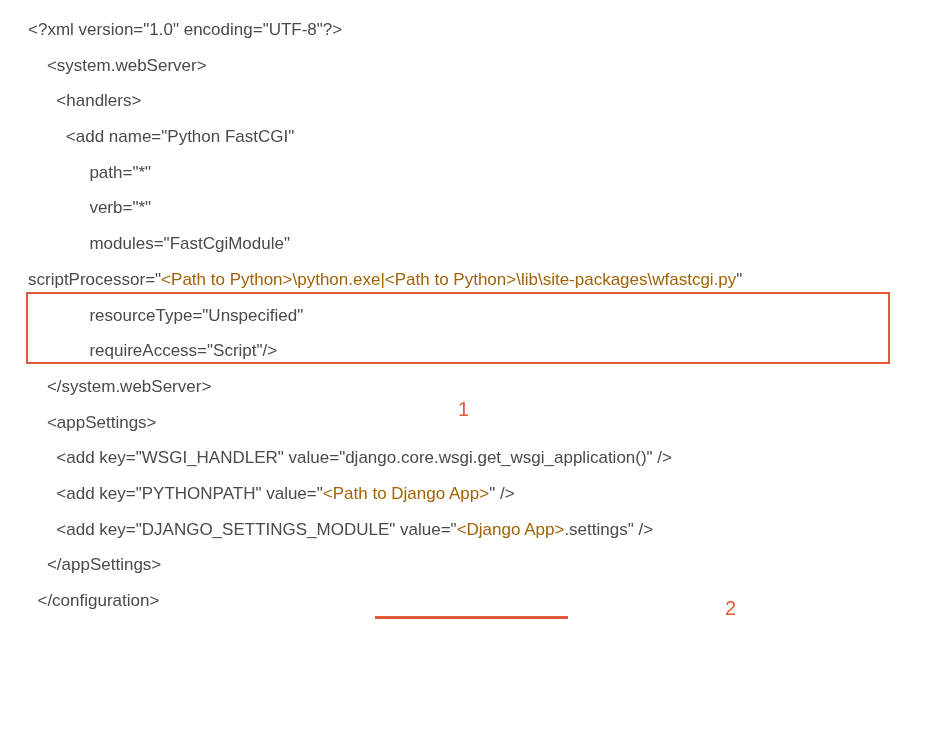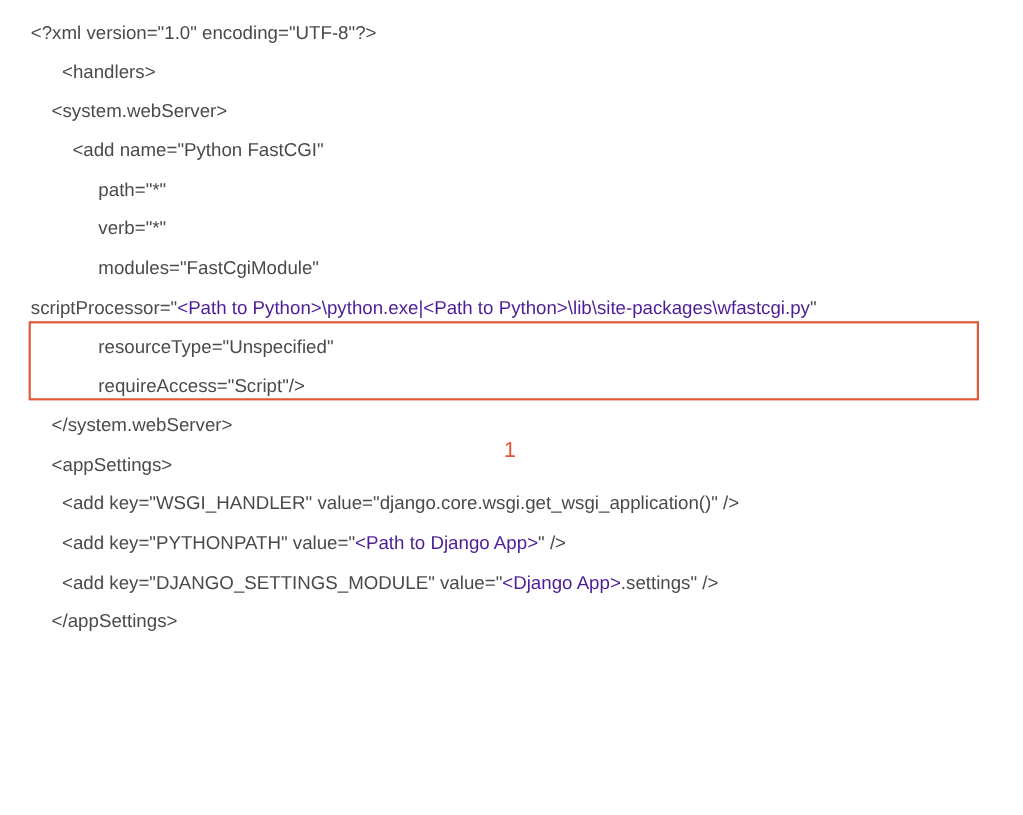--- a/index.html
+++ b/index.html
@@ -17,21 +17,21 @@
       line-height: 2.1;
       position: relative;
     }
     .code-area {
       position: relative;
     }
     .line {
       white-space: pre;
     }
     .red {
-      color: #4c1d95;
+      color: #a16207;
     }
     .red-box {
       position: absolute;
       border: 2px solid #e05a3a;
       left: -2px;
       top: 280px;
       width: 864px;
       height: 72px;
       pointer-events: none;
     }
@@ -76,35 +76,36 @@
       font-size: 14px;
       color: #dcdcdc;
       letter-spacing: 0.2px;
     }
   </style>
 </head>
 <body>
 
 <div class="code-area">
   <div class="line"><span>&lt;?xml version="1.0" encoding="UTF-8"?&gt;</span></div>
+  <div class="line">    <span>&lt;system.webServer&gt;</span></div>
   <div class="line">      <span>&lt;handlers&gt;</span></div>
-  <div class="line">    <span>&lt;system.webServer&gt;</span></div>
   <div class="line">        <span>&lt;add name="Python FastCGI"</span></div>
   <div class="line">             <span>path="*"</span></div>
   <div class="line">             <span>verb="*"</span></div>
   <div class="line">             <span>modules="FastCgiModule"</span></div>
   <div class="line" style="white-space: normal;">             <span>scriptProcessor="</span><span class="red">&lt;Path to Python&gt;\python.exe|&lt;Path to Python&gt;\lib\site-packages\wfastcgi.py</span><span>"</span></div>
   <div class="line">             <span>resourceType="Unspecified"</span></div>
   <div class="line">             <span>requireAccess="Script"/&gt;</span></div>
   <div class="line">    <span>&lt;/system.webServer&gt;</span></div>
   <div class="line">    <span>&lt;appSettings&gt;</span></div>
   <div class="line">      <span>&lt;add key="WSGI_HANDLER" value="django.core.wsgi.get_wsgi_application()" /&gt;</span></div>
   <div class="line">      <span>&lt;add key="PYTHONPATH" value="</span><span class="red">&lt;Path to Django App&gt;</span><span>" /&gt;</span></div>
   <div class="line">      <span>&lt;add key="DJANGO_SETTINGS_MODULE" value="</span><span class="red">&lt;Django App&gt;</span><span>.settings" /&gt;</span></div>
   <div class="line">    <span>&lt;/appSettings&gt;</span></div>
+  <div class="line">  <span>&lt;/configuration&gt;</span></div>
 
   <div class="red-box"></div>
   <div class="annotation annotation-1">1</div>
   <div class="annotation annotation-2">2</div>
   <div class="annotation annotation-3">3</div>
   <div class="underline-red ul-1"></div>
   <div class="underline-red ul-2"></div>
 
   <div class="watermark">https://blog.csdn.net/David_no1</div>
 </div>

